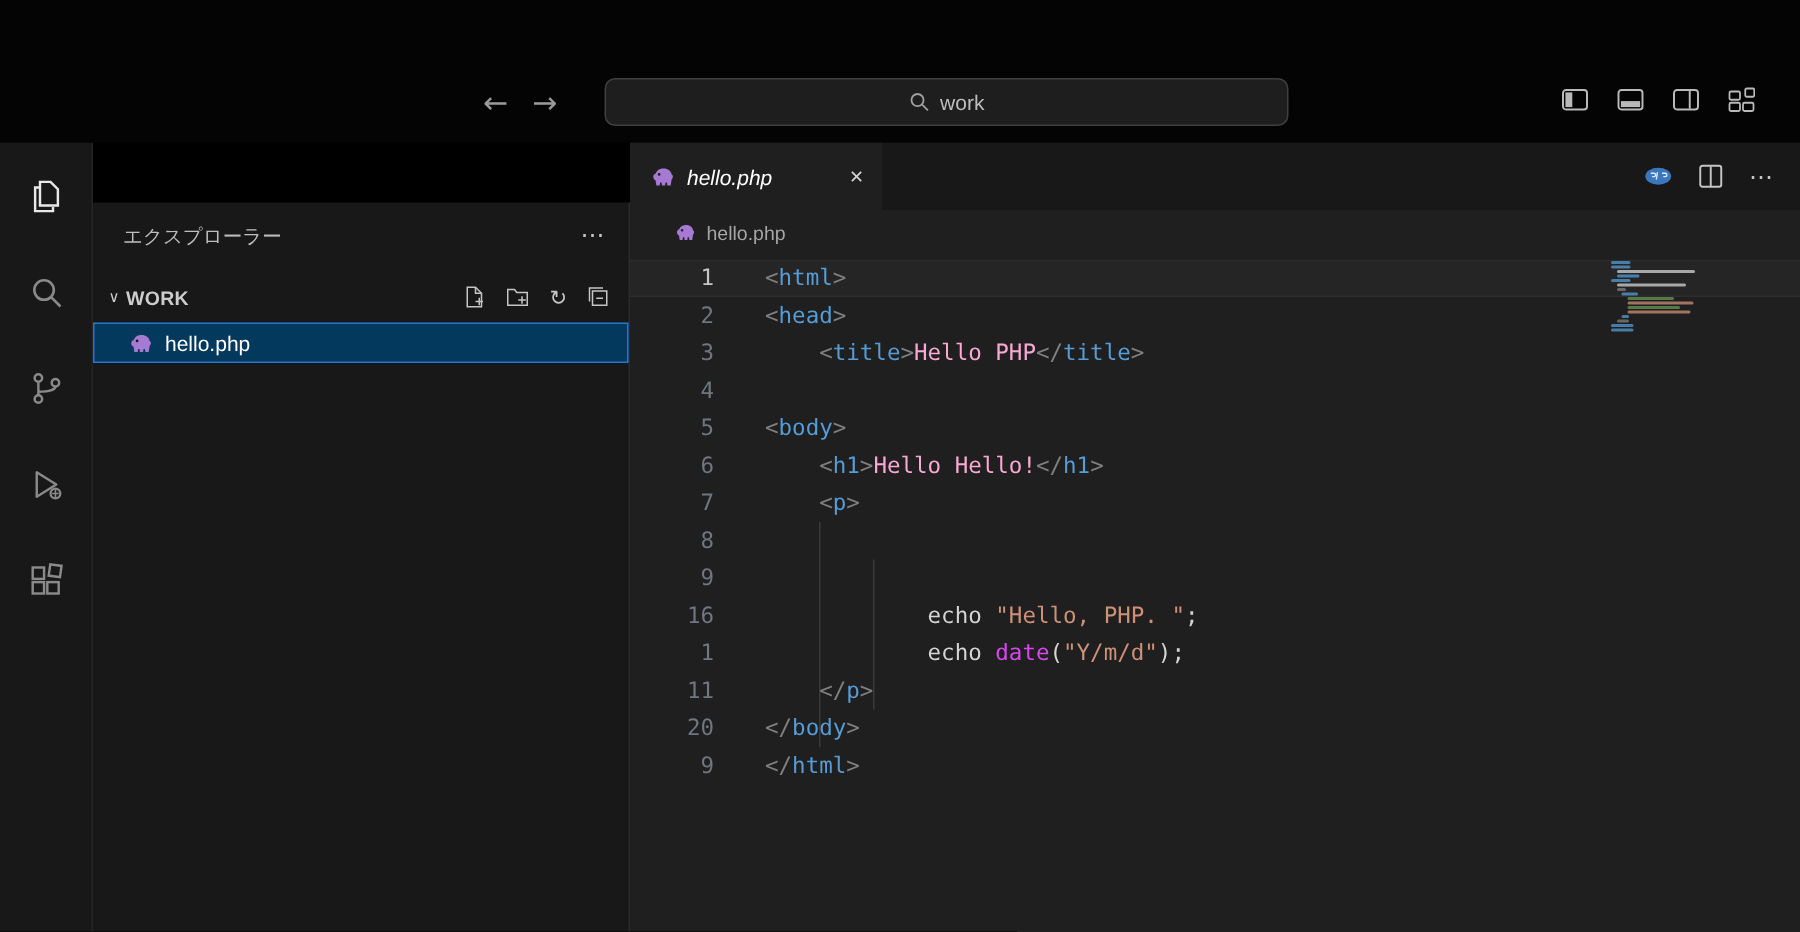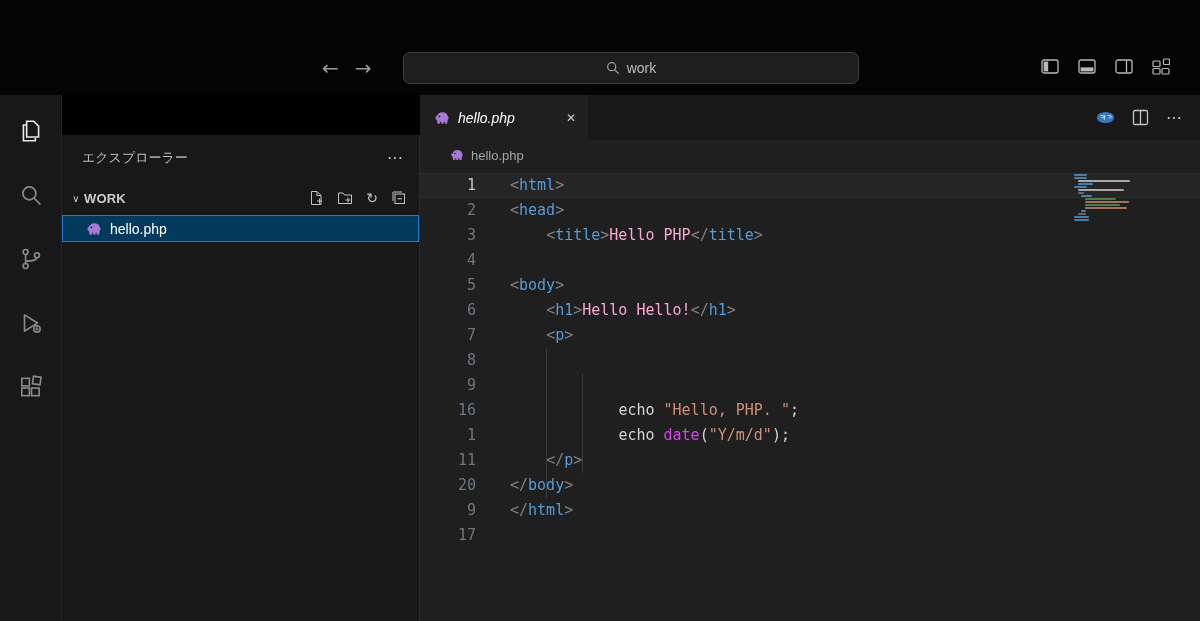--- a/index.html
+++ b/index.html
@@ -289,24 +289,20 @@
               <span class="ln-num">11</span>
               <span class="ln-code"><span class="tok-pl">    </span><span class="tok-p">&lt;/</span><span class="tok-tag">p</span><span class="tok-p">&gt;</span></span>
             </div>
             <div class="code-line-row">
               <span class="ln-num">20</span>
               <span class="ln-code"><span class="tok-p">&lt;/</span><span class="tok-tag">body</span><span class="tok-p">&gt;</span></span>
             </div>
             <div class="code-line-row">
               <span class="ln-num">9</span>
               <span class="ln-code"><span class="tok-p">&lt;/</span><span class="tok-tag">html</span><span class="tok-p">&gt;</span></span>
-            </div>
-            <div class="code-line-row">
-              <span class="ln-num">17</span>
-              <span class="ln-code"></span>
             </div>
           </div>
         <div class="indent-guide" id="guide-1"></div>
         <div class="indent-guide" id="guide-2"></div>
         <div class="minimap" id="minimap">
             <div class="mini-line" style="background: rgb(86, 156, 214); margin-left: 0px; width: 13.2px;"></div>
             <div class="mini-line" style="background: rgb(86, 156, 214); margin-left: 0px; width: 13.2px;"></div>
             <div class="mini-line" style="background: rgb(212, 212, 212); margin-left: 3.6px; width: 52.8px;"></div>
             <div class="mini-line" style="background: rgb(86, 156, 214); margin-left: 3.6px; width: 15.4px;"></div>
             <div class="mini-line" style="background: rgb(86, 156, 214); margin-left: 0px; width: 13.2px;"></div>

